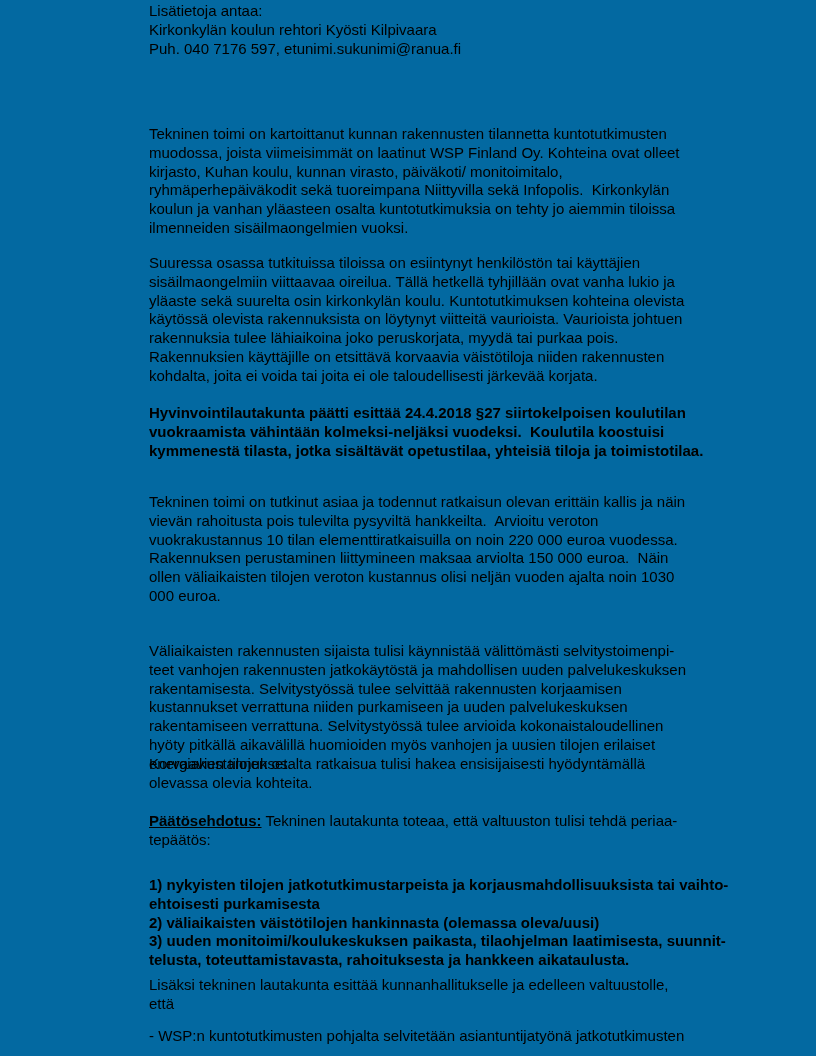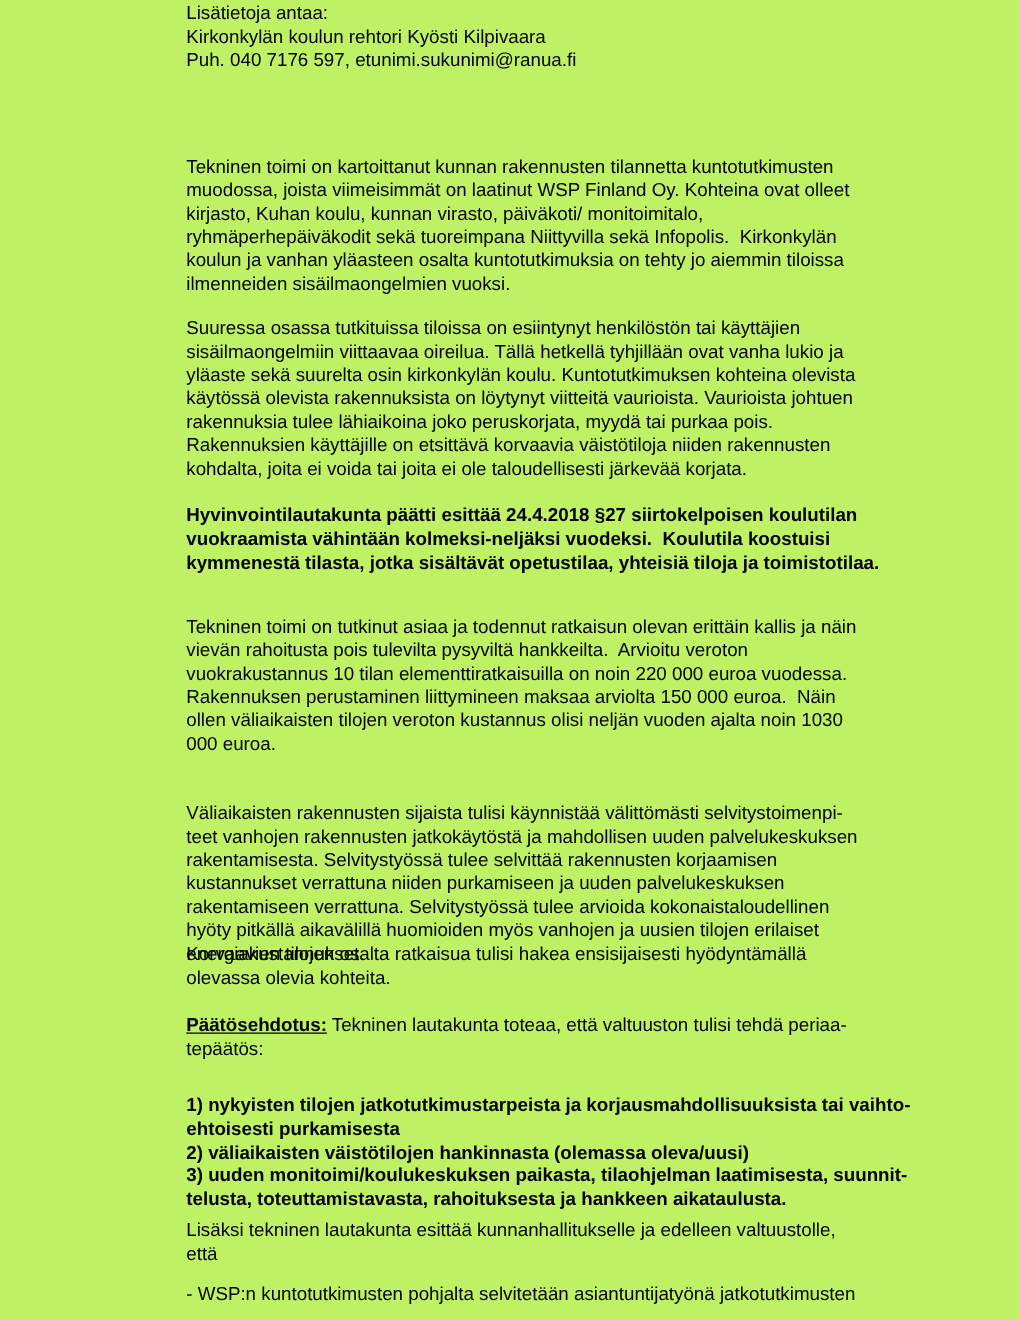--- a/index.html
+++ b/index.html
@@ -4,21 +4,21 @@
 <style>
   html, body {
     margin: 0;
     padding: 0;
     background: #ffffff;
   }
   .page {
     position: relative;
     width: 816px;
     height: 1056px;
-    background: #bef264;
+    background: #0369a1;
     font-family: "Liberation Sans", "DejaVu Sans", sans-serif;
     font-size: 15px;
     line-height: 18.8px;
     color: #000000;
     overflow: hidden;
   }
   .block {
     position: absolute;
     left: 149px;
     width: 640px;

